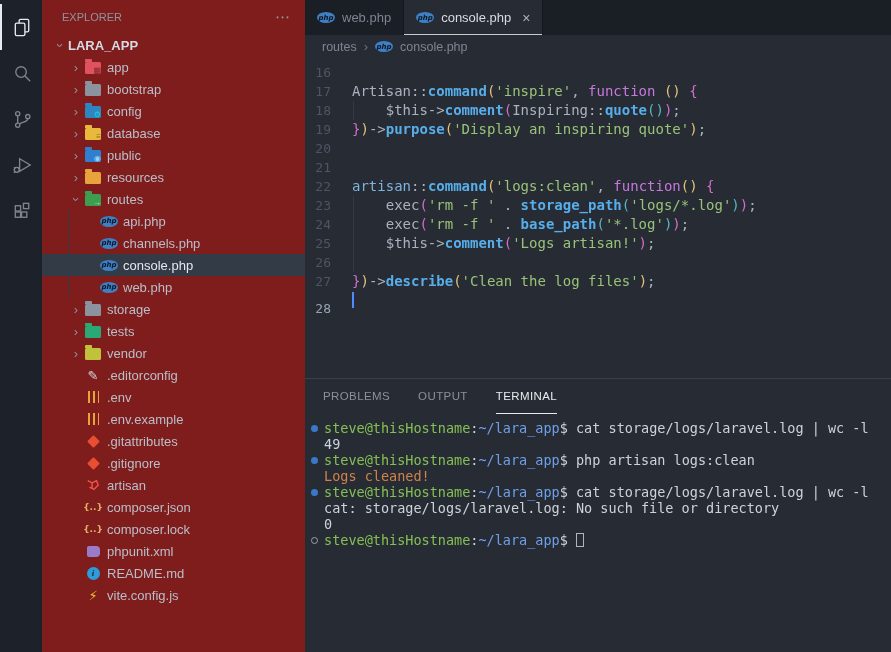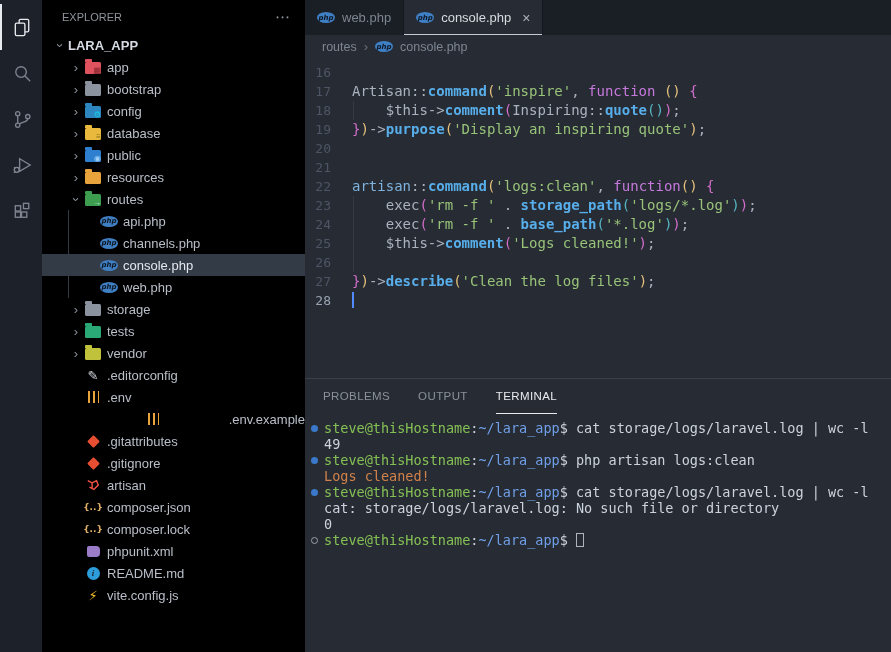--- a/index.html
+++ b/index.html
@@ -18,21 +18,21 @@
   }
   .ab-item {
     height:46px; display:flex; align-items:center; justify-content:center;
     border-left:2px solid transparent; color:#7e8591; cursor:pointer;
   }
   .ab-item.active { border-left-color:#e7eaee; color:#e7eaee; }
   .ab-item svg { width:23px; height:23px; stroke:currentColor; fill:none; stroke-width:1.4; }
 
   
   #sidebar {
-    width:263px; flex:none; background:#000000; color:#b9bfc9;
+    width:263px; flex:none; background:#7f1d1d; color:#b9bfc9;
     font-size:13px; display:flex; flex-direction:column; overflow:hidden;
   }
   .sb-header {
     height:34px; flex:none; display:flex; align-items:center; justify-content:space-between;
     padding:0 14px 0 20px; color:#8f949c; font-size:11px;
   }
   .sb-more { color:#9aa0aa; font-size:15px; letter-spacing:1px; cursor:pointer; line-height:10px; }
   #tree { flex:1; overflow:hidden; }
   .trow {
     height:22px; display:flex; align-items:center; cursor:pointer;
@@ -83,21 +83,21 @@
     padding-left:17px; font-size:12.5px; color:#7d8590;
   }
   .bc-sep { font-size:13px; color:#6a707a; }
 
   #code {
     flex:1; padding-top:5px; overflow:hidden;
     font-family:"DejaVu Sans Mono", monospace; font-size:14px; line-height:19px;
   }
   .cl { height:19px; display:flex; }
   .ln { width:47px; flex:none; text-align:right; padding-right:21px; color:#4d5565; font-size:13px; }
-  .ln.cur { color:#9aa3b2; }
+  .ln.cur { color:#9aa3b2;margin-top:8px; }
   .code-content { white-space:pre; position:relative; }
   .cl.guide .code-content::before {
     content:""; position:absolute; left:0.5px; top:0; bottom:0; width:1px; background:#333a45;
   }
   .cursor-bar { display:inline-block; width:2px; height:16px; background:#528bff; vertical-align:-3px; }
 
   
   #panel { height:274px; flex:none; border-top:1px solid #3a4049; display:flex; flex-direction:column; background:#272c34; }
   #panel-tabs {
     height:35px; flex:none; display:flex; gap:28px; padding-left:18px;
@@ -288,21 +288,21 @@
           </span>
           <span class="tlabel">.editorconfig</span>
         </div>
         <div class="trow" style="padding-left: 26px;">
           <span class="tchev"></span>
           <span class="ticon">
             <span class="tune-ico" style="color: rgb(232, 163, 61);"></span>
           </span>
           <span class="tlabel">.env</span>
         </div>
-        <div class="trow" style="padding-left: 26px; justify-content: space-between;">
+        <div class="trow" style="padding-left: 26px;">
           <span class="tchev"></span>
           <span class="ticon">
             <span class="tune-ico" style="color: rgb(232, 163, 61);"></span>
           </span>
           <span class="tlabel">.env.example</span>
         </div>
         <div class="trow" style="padding-left: 26px; text-align: right;">
           <span class="tchev"></span>
           <span class="ticon">
             <span class="git-ico" style="color: rgb(232, 78, 49);"></span>
@@ -417,21 +417,21 @@
         <div class="cl guide">
           <span class="ln">23</span>
           <span class="code-content"><span style="color: rgb(171, 178, 191);">    exec</span><span style="color: rgb(209, 109, 202);">(</span><span style="color: rgb(152, 195, 121);">'rm -f '</span><span style="color: rgb(171, 178, 191);"> . </span><span style="color: rgb(87, 174, 234); font-weight: 600;">storage_path</span><span style="color: rgb(86, 182, 194);">(</span><span style="color: rgb(152, 195, 121);">'logs/*.log'</span><span style="color: rgb(86, 182, 194);">)</span><span style="color: rgb(209, 109, 202);">)</span><span style="color: rgb(171, 178, 191);">;</span></span>
         </div>
         <div class="cl guide">
           <span class="ln">24</span>
           <span class="code-content"><span style="color: rgb(171, 178, 191);">    exec</span><span style="color: rgb(209, 109, 202);">(</span><span style="color: rgb(152, 195, 121);">'rm -f '</span><span style="color: rgb(171, 178, 191);"> . </span><span style="color: rgb(87, 174, 234); font-weight: 600;">base_path</span><span style="color: rgb(86, 182, 194);">(</span><span style="color: rgb(152, 195, 121);">'*.log'</span><span style="color: rgb(86, 182, 194);">)</span><span style="color: rgb(209, 109, 202);">)</span><span style="color: rgb(171, 178, 191);">;</span></span>
         </div>
         <div class="cl guide">
           <span class="ln">25</span>
-          <span class="code-content"><span style="color: rgb(171, 178, 191);">    $this-&gt;</span><span style="color: rgb(87, 174, 234); font-weight: 600;">comment</span><span style="color: rgb(209, 109, 202);">(</span><span style="color: rgb(152, 195, 121);">'Logs cleaned!'</span><span style="color: rgb(209, 109, 202);">)</span><span style="color: rgb(171, 178, 191);">;</span></span>
+          <span class="code-content"><span style="color: rgb(171, 178, 191);">    $this-&gt;</span><span style="color: rgb(87, 174, 234); font-weight: 600;">comment</span><span style="color: rgb(209, 109, 202);">(</span><span style="color: rgb(152, 195, 121);">'Logs artisan!'</span><span style="color: rgb(209, 109, 202);">)</span><span style="color: rgb(171, 178, 191);">;</span></span>
         </div>
         <div class="cl guide">
           <span class="ln">26</span>
           <span class="code-content"></span>
         </div>
         <div class="cl">
           <span class="ln">27</span>
           <span class="code-content"><span style="color: rgb(209, 109, 202);">}</span><span style="color: rgb(229, 192, 123);">)</span><span style="color: rgb(171, 178, 191);">-&gt;</span><span style="color: rgb(87, 174, 234); font-weight: 600;">describe</span><span style="color: rgb(229, 192, 123);">(</span><span style="color: rgb(152, 195, 121);">'Clean the log files'</span><span style="color: rgb(229, 192, 123);">)</span><span style="color: rgb(171, 178, 191);">;</span></span>
         </div>
         <div class="cl">

